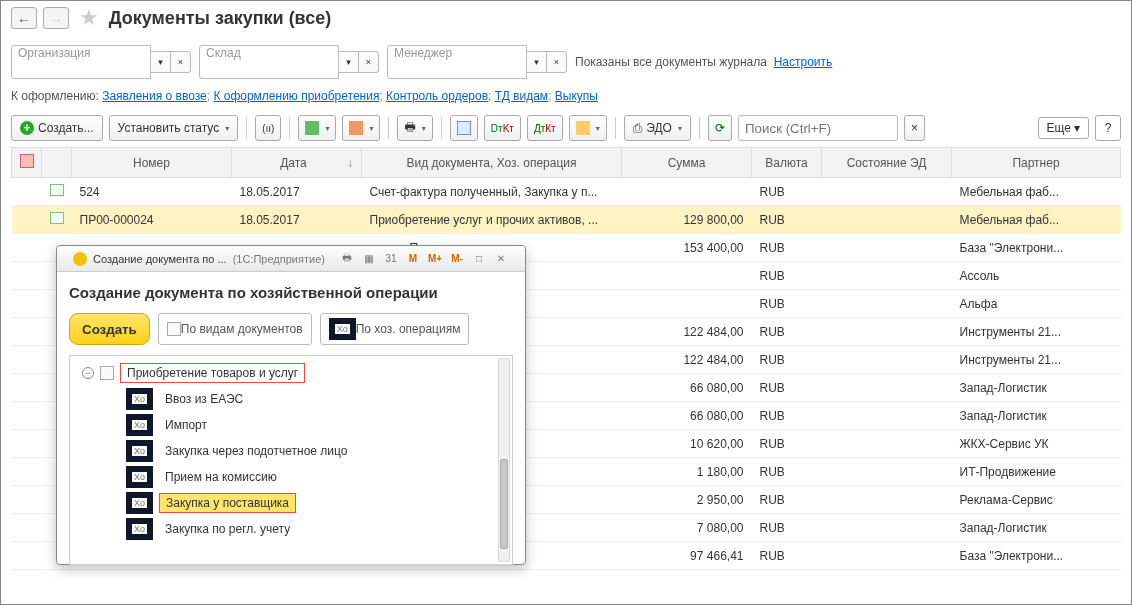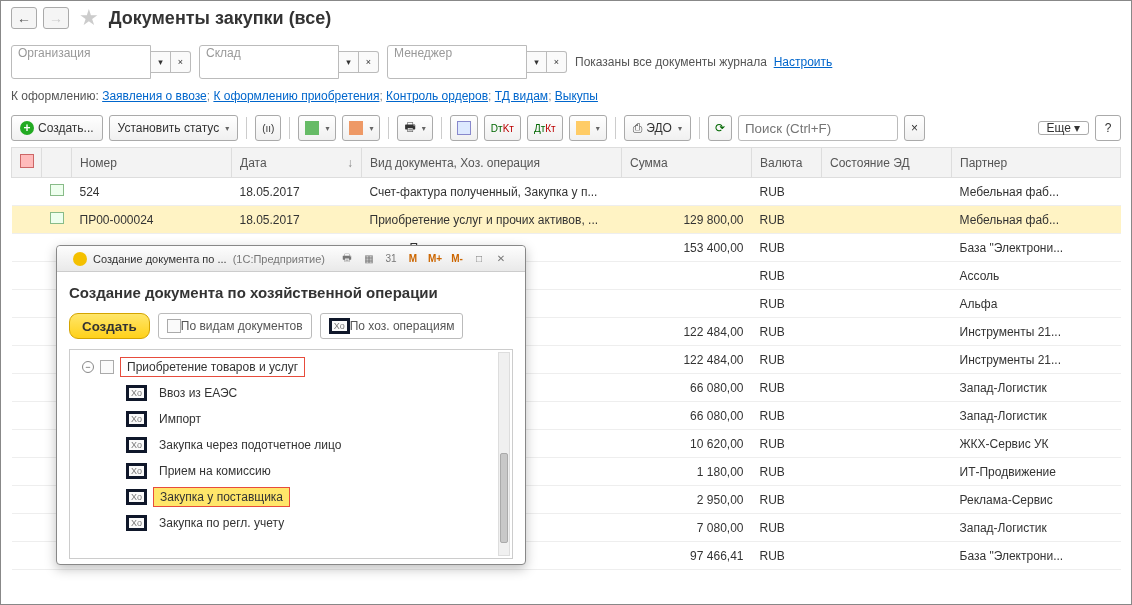--- a/index.html
+++ b/index.html
@@ -23,24 +23,24 @@
   .link { color:#0066cc; text-decoration:underline; cursor:pointer;}
   .linkrow { margin-bottom:12px; color:#555;}
   .linkrow .sep{ color:#888;}
   .toolbar { display:flex; align-items:center; gap:6px; margin-bottom:6px; flex-wrap:nowrap;}
   .btn { border:1px solid #aaa; background:linear-gradient(#fff,#f0f0f0); height:26px; border-radius:3px; display:flex; align-items:center; padding:0 8px; gap:4px; white-space:nowrap; color:#333;}
   .btn.icon { padding:0 6px;}
   .btn .dd { font-size:8px; color:#666; margin-left:2px;}
   .create-ico { width:14px;height:14px;border-radius:50%;background:#2a2; display:inline-flex;align-items:center;justify-content:center;color:#fff;font-weight:bold;font-size:12px;}
   .pipe { border-left:1px solid #ccc;height:22px; margin:0 2px;}
   .search-box { border:1px solid #bbb; height:26px; width:160px; padding:0 6px; color:#aaa; border-radius:3px;}
-  .more-btn{ border:1px solid #aaa; height:14px; padding:0 8px; border-radius:3px; display:flex;align-items:center;gap:3px;}
+  .more-btn{ border:1px solid #aaa; height:22px; padding:0 8px; border-radius:3px; display:flex;align-items:center;gap:3px;}
   .help-btn{ border:1px solid #aaa;width:26px;height:26px;border-radius:3px;display:flex;align-items:center;justify-content:center;}
   table.grid { width:100%; border-collapse:collapse; table-layout:fixed;}
-  table.grid th { background:#f3f3f3; border:1px solid #ddd; text-align:left; padding:6px 8px; font-weight:normal; color:#555; height:28px;}
+  table.grid th { background:#f3f3f3; border:1px solid #ddd; text-align:center; padding:6px 8px; font-weight:normal; color:#555; height:28px;}
   table.grid td { border-bottom:1px solid #eee; padding:5px 8px; white-space:nowrap; overflow:hidden; text-overflow:ellipsis; height:28px;}
   table.grid tr.highlight td { background:#fff3c4;}
   .col-mark{width:30px;}
   .col-icon{width:30px;}
   .col-num{width:160px;}
   .col-date{width:130px;}
   .col-type{width:260px;}
   .col-sum{width:130px; text-align:right;}
   .col-cur{width:70px;}
   .col-ed{width:130px;}
@@ -56,21 +56,21 @@
   .dlg-body{ padding:12px;}
   .dlg-h { font-size:15px; font-weight:bold; margin-bottom:12px;}
   .dlg-bar { display:flex; gap:8px; margin-bottom:10px;}
   .dlg-create{ background:linear-gradient(#ffe66a,#ffd11a); border:1px solid #d4a400; padding:4px 12px; border-radius:9px; font-weight:bold; color:#333;}
   .dlg-tab{ border:1px solid #bbb; padding:4px 8px; border-radius:3px; display:flex;align-items:center;gap:0; color:#555;}
   .tree-wrap{ border:1px solid #ccc; height:210px; position:relative; padding:4px 2px; overflow:hidden;}
   .tree-row{ display:flex; align-items:center; height:26px; padding-left:10px; gap:6px;}
   .tree-row.child{padding-left:54px;}
   .tree-toggle{width:12px;height:12px;border:1px solid #888;border-radius:50%;font-size:9px;display:flex;align-items:center;justify-content:center;color:#555;}
   .doc-ico{width:14px;height:14px;border:1px solid #aaa;background:#fafafa;display:inline-block;}
-  .xo{font-size:9px;color:#777;border:3px solid #0f172a;padding:0 2px;background:#fafafa;}
+  .xo{font-size:9px;color:#777;border:6px solid #0f172a;padding:0 2px;background:#fafafa;}
   .tree-label{padding:2px 6px;}
   .boxed{border:1px solid #e74c3c;}
   .sel{background:#ffe66a;}
   .scroll-track{position:absolute;right:2px;top:2px;bottom:2px;width:12px;background:#f0f0f0;border:1px solid #ddd;}
   .scroll-thumb{position:absolute;left:1px;right:1px;top:100px;height:90px;background:#c8c8c8;border:1px solid #aaa;border-radius:2px;}
   .ico-sq{width:14px;height:14px;display:inline-block;}
   .green{color:#060;} .red{color:#b00;} .orange{color:#c60;}
   .small{font-size:10px;}
   .yc{width:14px;height:14px;border-radius:50%;background:#f4c000;display:inline-block;}
 </style>

